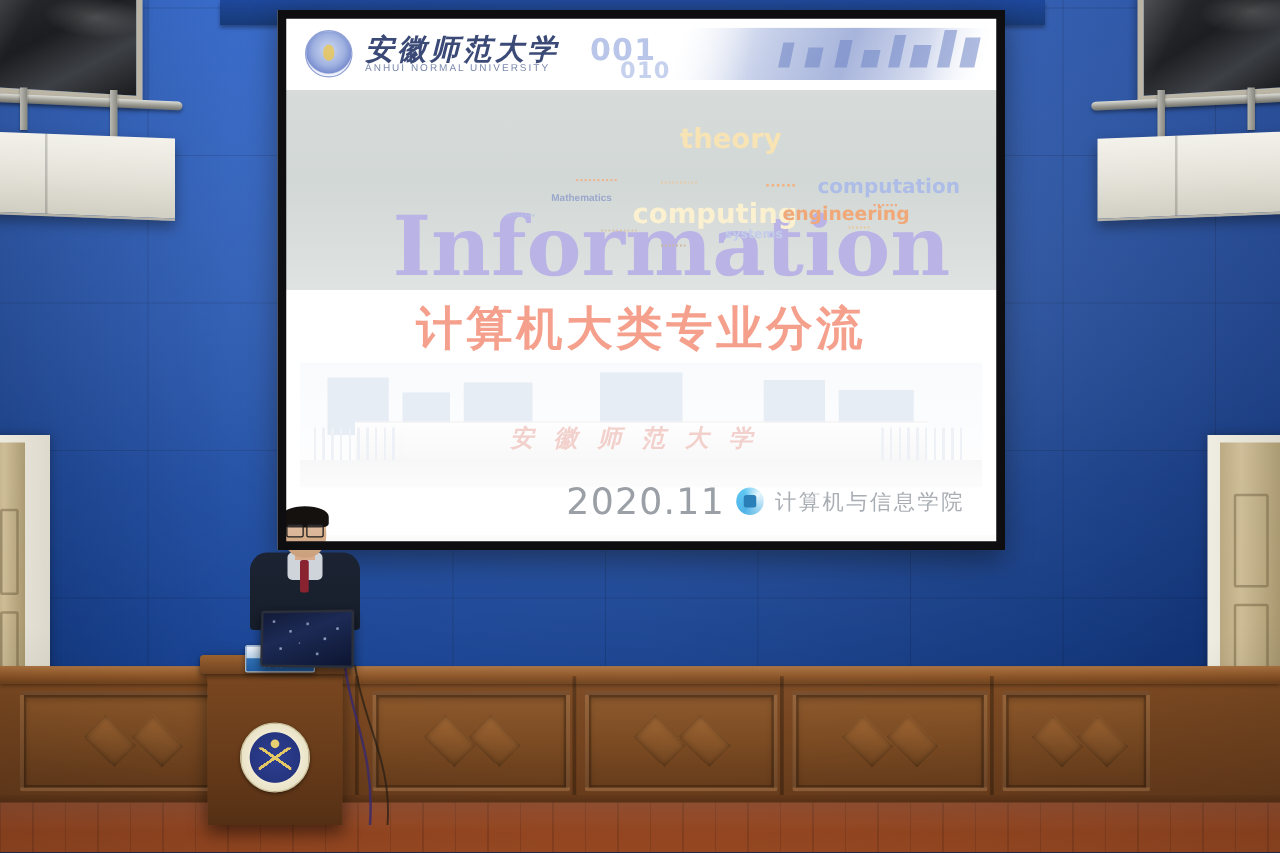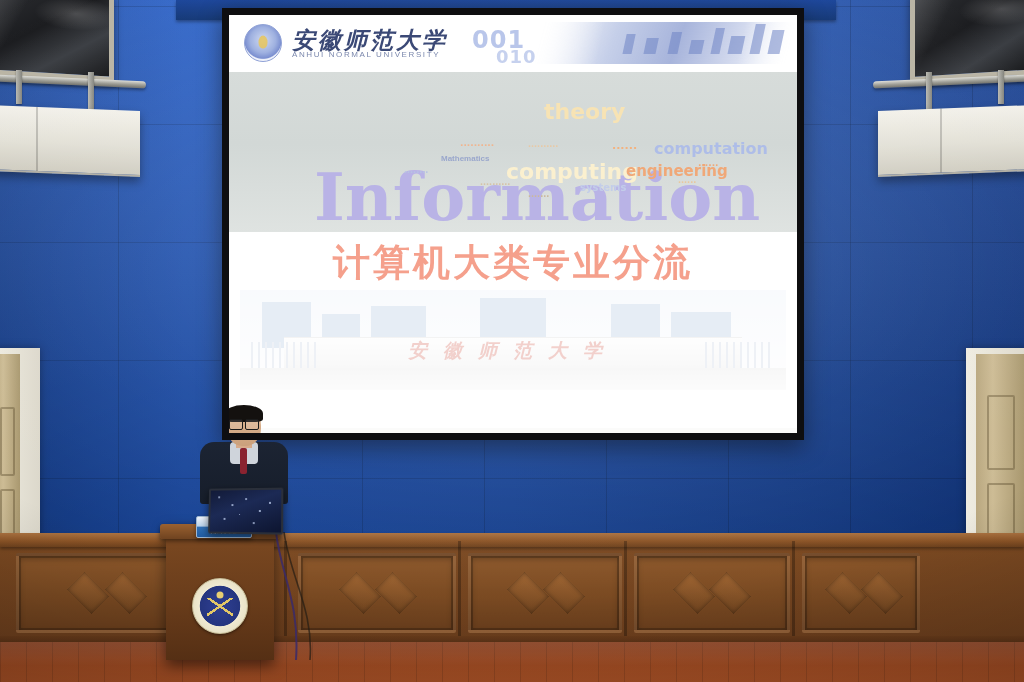--- a/index.html
+++ b/index.html
@@ -499,20 +499,25 @@
           <div class="campus-bld" style="left:44%;width:12%;height:50px;"></div>
           <div class="campus-bld" style="left:68%;width:9%;height:44px;"></div>
           <div class="campus-bld" style="left:79%;width:11%;height:36px;"></div>
           <div class="campus-wall"></div>
           <div class="campus-cn">安徽师范大学</div>
           <div class="campus-fence" style="left:2%;"></div>
           <div class="campus-fence" style="right:2%;"></div>
           <div class="campus-ground"></div>
         </div>
 
+        <div class="footer">
+          <div class="f-date">2020.11</div>
+          <div class="f-logo"></div>
+          <div class="f-dept">计算机与信息学院</div>
+        </div>
       </div>
 
     </div>
   </div>
 
   <div class="stage">
     <div class="stage-top"></div>
     <div class="wpanel" style="left:16px;width:208px;">
       <div class="dia" style="left:48px;"></div>
       <div class="dia" style="left:86px;"></div>

